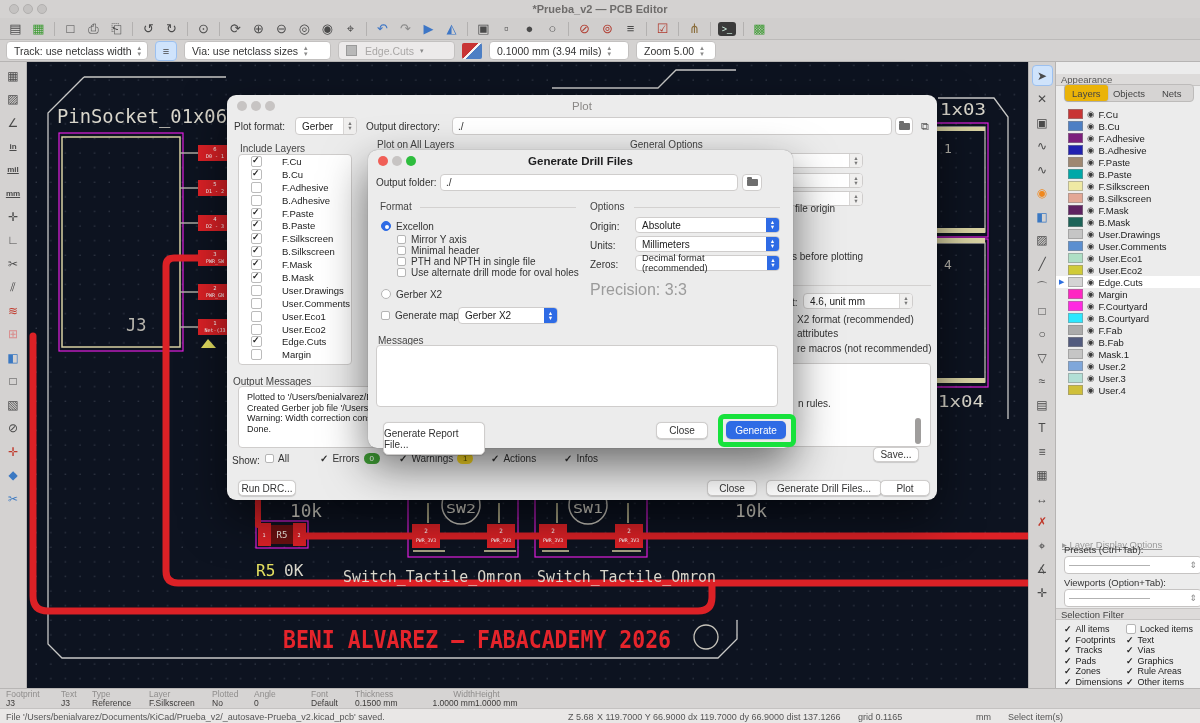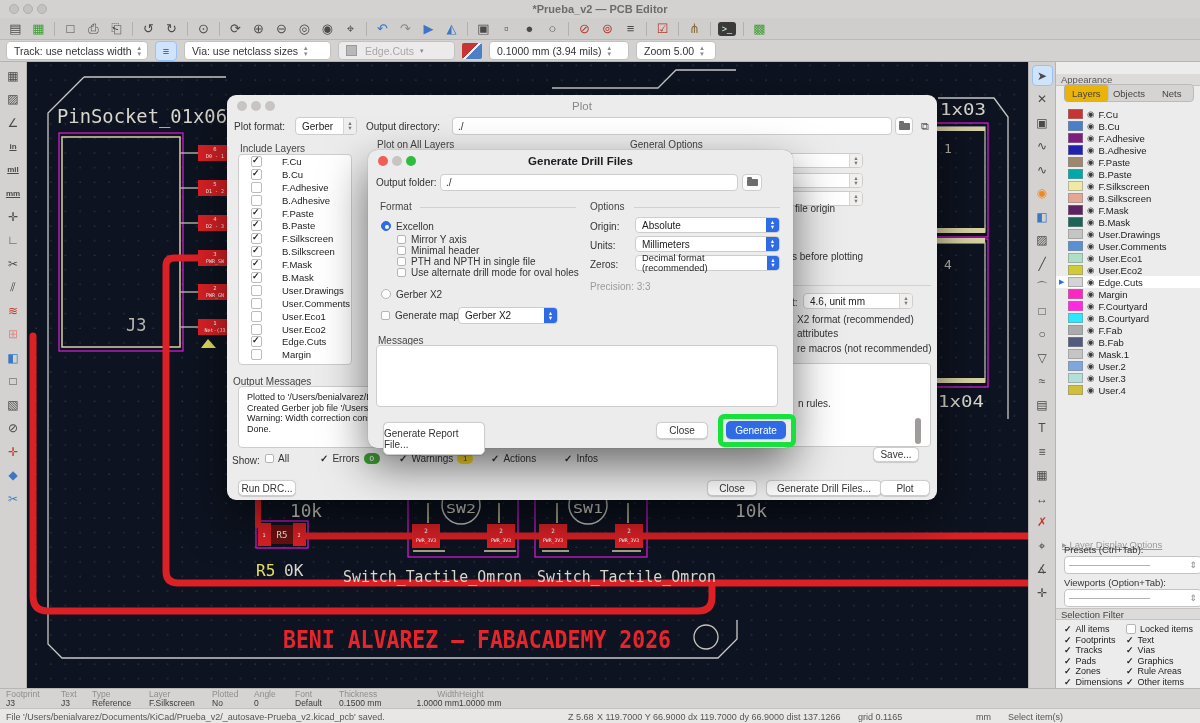--- a/index.html
+++ b/index.html
@@ -63,21 +63,21 @@
   .sec-label{position:absolute;font-size:10px;color:#444;}
   .hrule{position:absolute;height:1px;background:#d3d1d0;}
   .ddl{position:absolute;background:#fff;border:1px solid #cfcdcc;border-radius:4px;font-size:10px;color:#222;display:flex;align-items:center;justify-content:space-between;box-sizing:border-box;padding-left:6px;}
   .ddl .bstep{width:13px;align-self:stretch;background:#2e6be5;border-radius:0 3px 3px 0;color:#fff;font-size:5.5px;line-height:5px;display:flex;flex-direction:column;align-items:center;justify-content:center;margin-left:3px;}
   .ddl .gstep{width:12px;align-self:stretch;background:#f0efee;border-left:1px solid #d8d6d5;border-radius:0 3px 3px 0;color:#777;font-size:5.5px;line-height:5px;display:flex;flex-direction:column;align-items:center;justify-content:center;margin-left:3px;}
   .cb{position:absolute;width:9px;height:9px;background:#fff;border:1px solid #b5b5b5;border-radius:2px;box-sizing:border-box;}
   .radio{position:absolute;width:10px;height:10px;border-radius:50%;background:#fff;border:1px solid #b5b5b5;box-sizing:border-box;}
   .radio.sel{background:#2e6be5;border-color:#2e6be5;}
   .radio.sel::after{content:"";position:absolute;left:3px;top:3px;width:4px;height:4px;border-radius:50%;background:#fff;}
   .ctl-label{position:absolute;font-size:10px;color:#333;}
-  .dim-label{position:absolute;font-size:10px;color:#9b9b9b;}
+  .dim-label{position:absolute;font-size:16px;color:#9b9b9b;}
   .push-btn{position:absolute;background:#fff;border:1px solid #cfcdcc;border-radius:5px;font-size:10px;color:#333;display:flex;align-items:center;justify-content:center;box-sizing:border-box;box-shadow:0 .5px 1px rgba(0,0,0,.15);}
   .primary-btn{background:#2e6be5;color:#fff;border:none;}
   .hl-box{position:absolute;border:5px solid #17e23c;border-radius:6px;box-sizing:border-box;}
   .msg-box{position:absolute;background:#fff;border:1px solid #cfcdcc;border-radius:4px;box-sizing:border-box;}
   .il-row{height:12.9px;display:flex;align-items:center;padding-left:12px;box-sizing:border-box;position:relative;}
   .il-row .cbx{width:9px;height:9px;background:#fff;border:1px solid #bbb;border-radius:2px;position:relative;flex:0 0 auto;}
   .il-row.checked .cbx::after{content:"✓";position:absolute;left:0;top:-2px;font-size:9px;color:#222;font-weight:bold;}
   .il-row .lname{margin-left:20px;font-size:9.5px;color:#222;}
   .show-item{position:absolute;display:flex;align-items:center;gap:4px;font-size:10px;color:#333;}
   .badge{min-width:12px;height:11px;border-radius:6px;font-size:8px;display:flex;align-items:center;justify-content:center;padding:0 2px;color:#fff;}
@@ -1029,21 +1029,21 @@
     <div class="pfield" style="width: 42px;">
       <span class="pl">Plotted</span>
       <span class="pv">No</span>
     </div>
 
     <div class="pfield" style="width: 41px;">
       <span class="pl">Angle</span>
       <span class="pv">0</span>
     </div>
 
-    <div class="pfield" style="width: 44px;">
+    <div class="pfield" style="width: 44px; margin-left: 16px;">
       <span class="pl">Font</span>
       <span class="pv">Default</span>
     </div>
 
     <div class="pfield" style="width: 57px;">
       <span class="pl">Thickness</span>
       <span class="pv">0.1500 mm</span>
     </div>
 
     <div class="pfield" style="width: 63px; text-align: right;">

